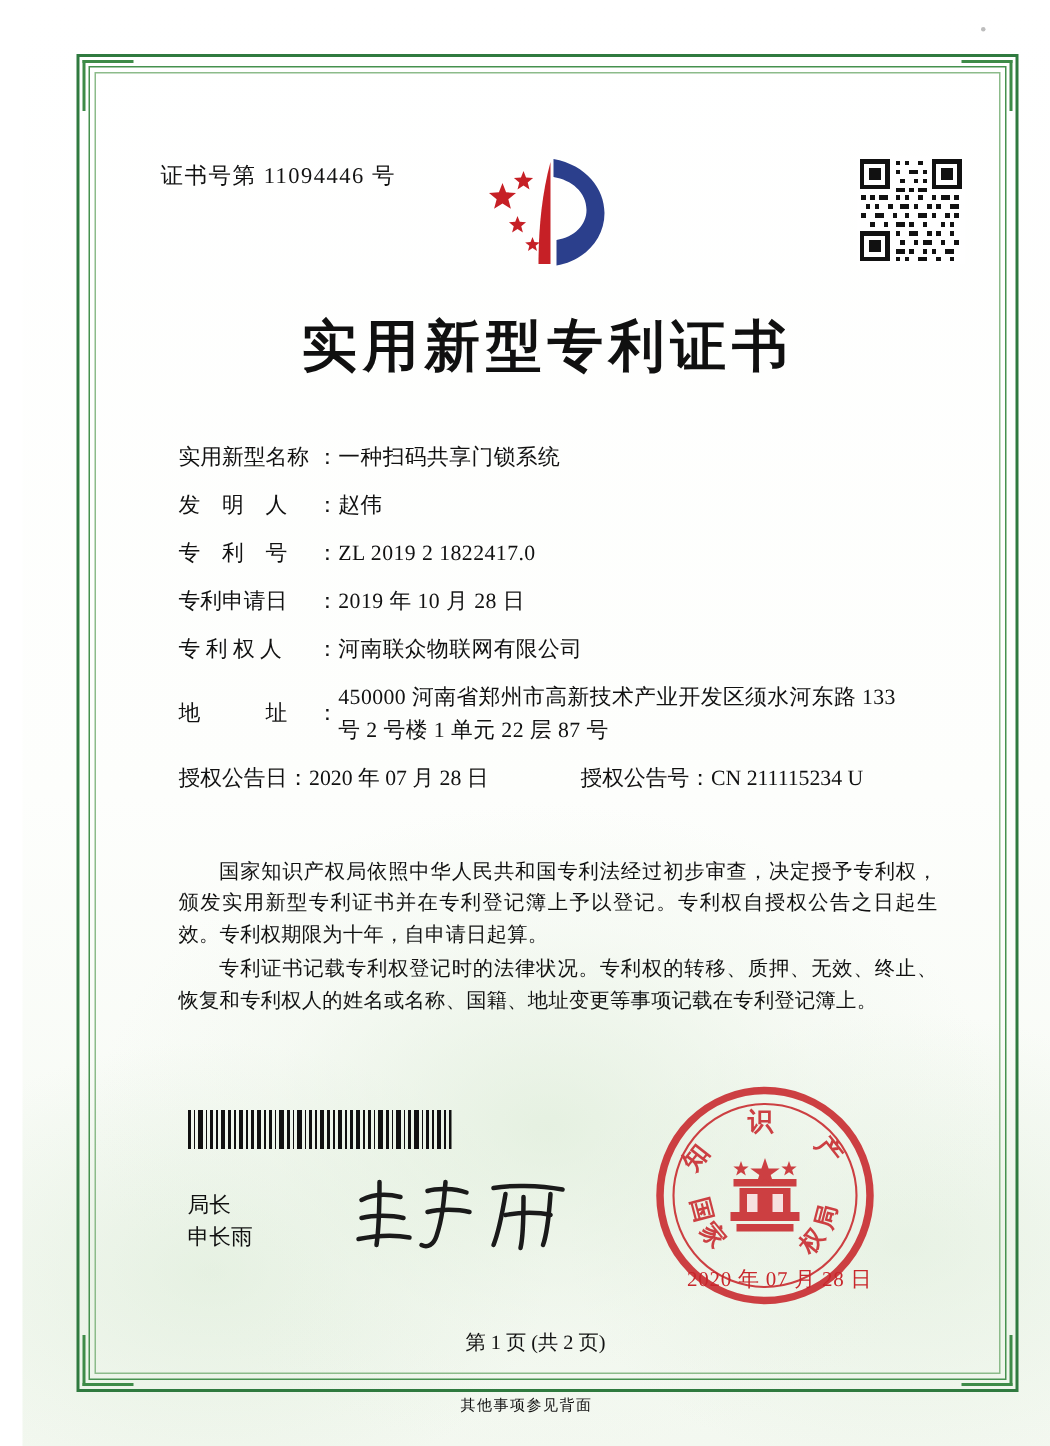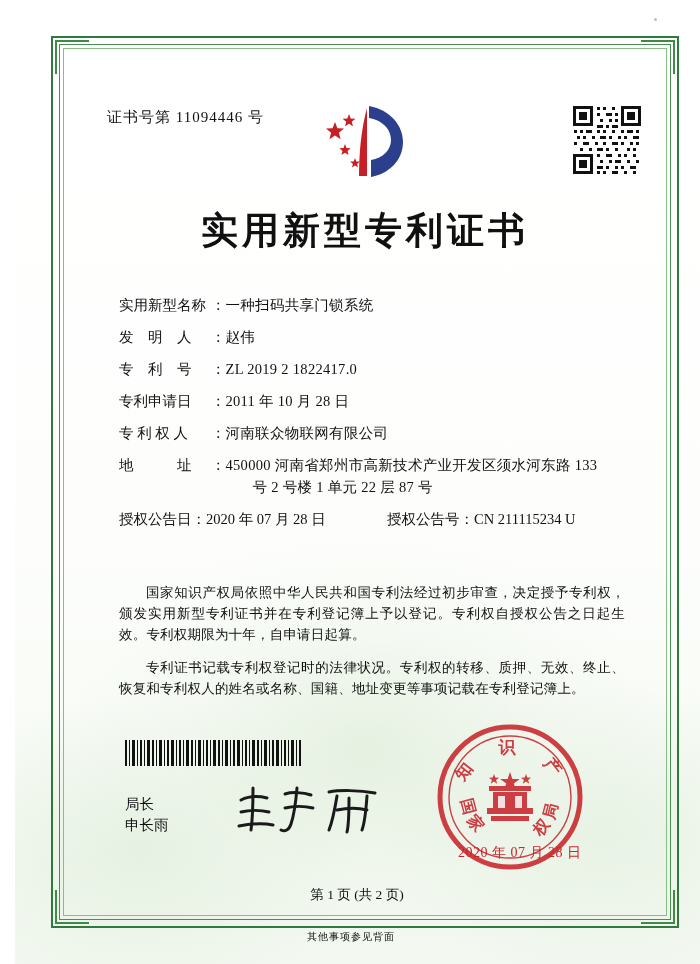--- a/index.html
+++ b/index.html
@@ -105,37 +105,36 @@
   
   .fields {
     position: absolute;
     left: 104px; top: 296px;
     width: 520px;
     font-size: 14.5px;
     line-height: 18px;
   }
   .row {
     display: flex;
-    align-items: flex-start;
+    align-items: center;
     margin-bottom: 14px;
   }
   .row .lbl {
     width: 92px;
     flex: 0 0 92px;
     white-space: nowrap;
     letter-spacing: 0px;
   }
   .row .colon { flex: 0 0 12px; }
   .row .val {
     flex: 1 1 auto;
     letter-spacing: 0.3px;
   }
   .val-line2 {
     margin-top: 4px;
-    margin-left: 27px;
   }
 
   .row-two {
     display: flex;
     align-items: flex-start;
     margin-bottom: 22px;
   }
   .row-two .half-a { width: 268px; display: flex; }
   .row-two .half-b { display: flex; }
 
@@ -143,21 +142,21 @@
   .paras {
     position: absolute;
     left: 104px; top: 570px;
     width: 506px;
     font-size: 13.5px;
     line-height: 21px;
     text-align: justify;
     letter-spacing: 0.2px;
   }
   .paras p {
-    margin: 12px 0 2px 0;
+    margin: 0 0 2px 0;
     text-indent: 27px;
   }
 
   
   .barcode {
     position: absolute;
     left: 110px; top: 740px;
     width: 176px; height: 26px;
   }
 
@@ -334,21 +333,21 @@
 
     <div class="row">
       <span class="lbl">专　利　号</span>
       <span class="colon">：</span>
       <span class="val">ZL 2019 2 1822417.0</span>
     </div>
 
     <div class="row">
       <span class="lbl">专利申请日</span>
       <span class="colon">：</span>
-      <span class="val">2011 年 10 月 28 日</span>
+      <span class="val">2019 年 10 月 28 日</span>
     </div>
 
     <div class="row">
       <span class="lbl">专 利 权 人</span>
       <span class="colon">：</span>
       <span class="val">河南联众物联网有限公司</span>
     </div>
 
     <div class="row">
       <span class="lbl">地　　　址</span>

